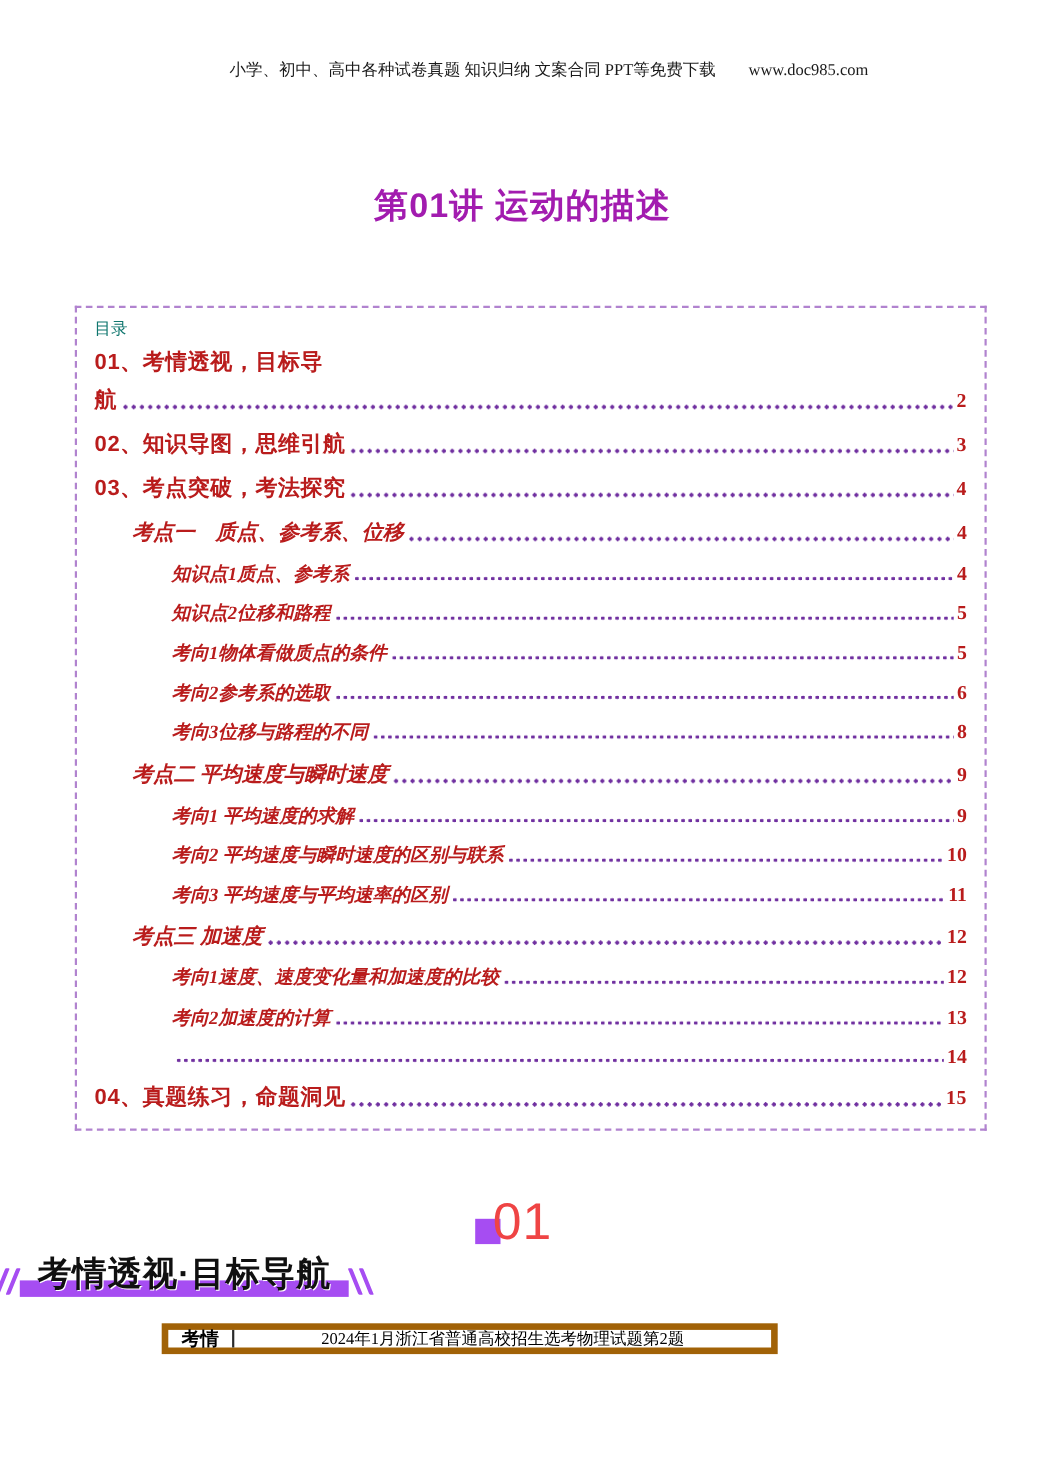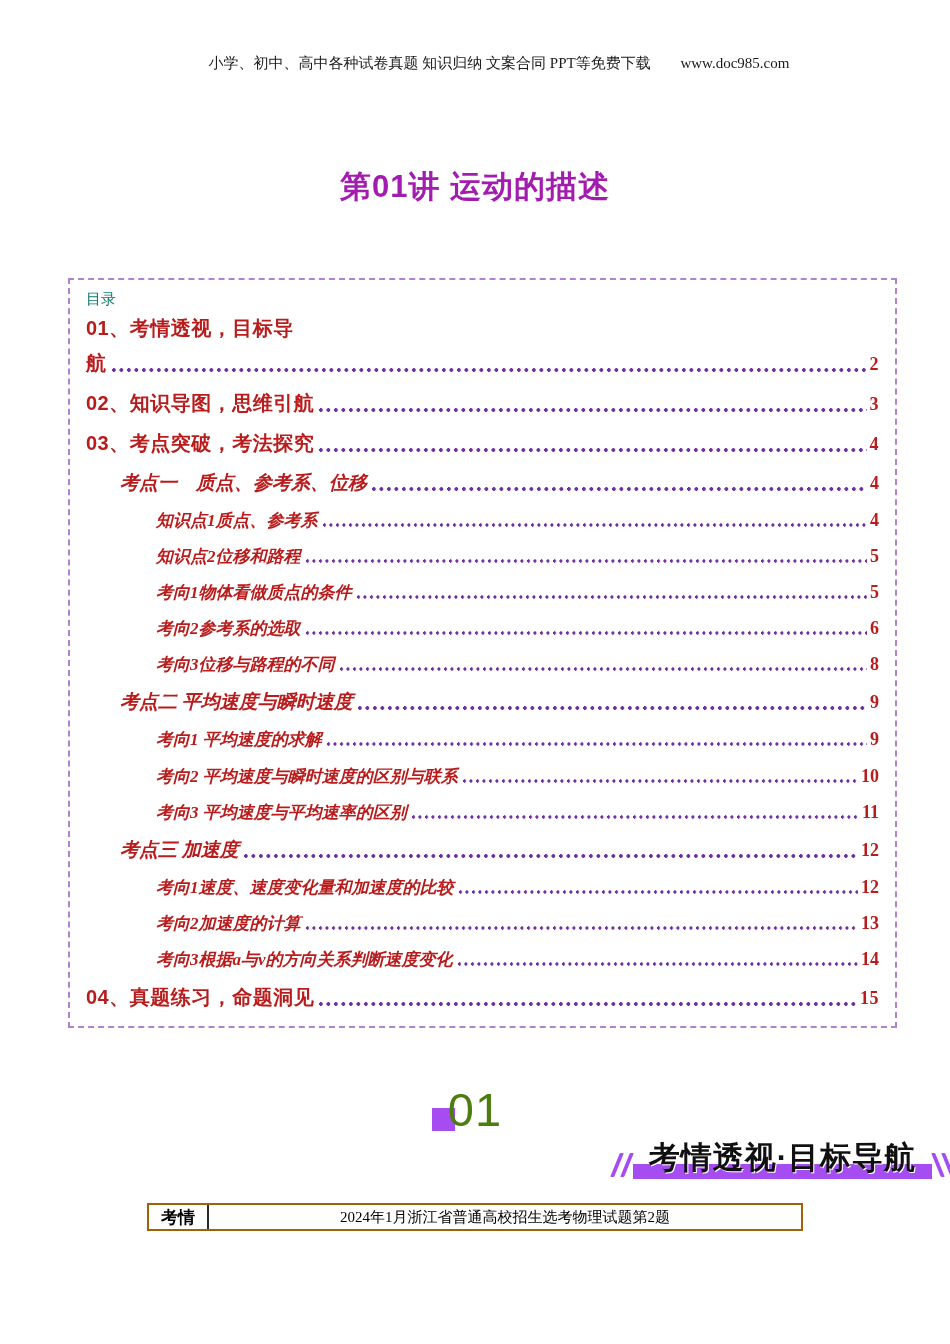--- a/index.html
+++ b/index.html
@@ -69,48 +69,48 @@
   }
   
   .toc-row.wrap { display:block; }
   .wrap-line2 { display:flex; align-items:baseline; margin-top:8px; }
 
   
   .section-header { position:absolute; top:1086px; left:0; width:100%; text-align:center; }
   .section-number-wrap { position:relative; display:inline-block; line-height:1; }
   .section-number {
     position:relative; z-index:1; font-family:"Liberation Sans", sans-serif;
-    font-size:47px; font-weight:500; color:#4d7c0f; letter-spacing:1px;
+    font-size:47px; font-weight:500; color:#ef4444; letter-spacing:1px;
   }
   .section-number-square {
     position:absolute; left:-16px; bottom:2px; width:23px; height:23px;
     background:#a64df2; z-index:0;
   }
   .section-title-row {
-    margin-top:4px; display:flex; align-items:flex-end; justify-content:flex-end; gap:14px;
+    margin-top:4px; display:flex; align-items:flex-end; justify-content:flex-start; gap:14px;
   }
   .slashes { display:inline-flex; gap:6px; padding-bottom:2px; }
   .slashes i { display:block; width:4px; height:24px; background:#a64df2; border-radius:1px; }
   .slashes.left i  { transform:skewX(-22deg); }
   .slashes.right i { transform:skewX(22deg); }
   .section-title-wrap { position:relative; display:inline-block; padding:0 6px; }
   .section-title-wrap::after {
     content:""; position:absolute; left:-10px; right:-10px; bottom:0; height:15px;
     background:#a64df2; z-index:0;
   }
   .section-title {
     position:relative; z-index:1; font-family:"Liberation Sans", sans-serif;
     font-size:31px; font-weight:900; color:#101010; letter-spacing:1px;
     text-shadow:1px 1px 0 #ffffff;
   }
 
   
   .exam-table {
-    position:absolute; left:147px; top:1203px; width:656px; height:28px;
-    display:flex; border:2px solid #a16207;
+    position:absolute; left:147px; top:1203px; width:560px; height:28px;
+    display:flex; border:6px solid #a16207;
   }
   .exam-table .cell-label {
     width:60px; border-right:2px solid #2a2a2a;
     display:flex; align-items:center; justify-content:center;
     font-family:"Liberation Serif", serif; font-weight:bold; font-size:17px;
   }
   .exam-table .cell-value {
     flex:1; display:flex; align-items:center; justify-content:center;
     font-family:"Liberation Serif", serif; font-size:15px;
   }
@@ -224,21 +224,20 @@
         <span class="toc-page">12</span>
       </div>
 
       <div class="toc-row lvl3">
         <span class="toc-label">考向2加速度的计算</span>
         <span class="toc-dots"></span>
         <span class="toc-page">13</span>
       </div>
 
       <div class="toc-row lvl3">
-        <span class="toc-label">考向3根据a与v的方向关系判断速度变化</span>
         <span class="toc-dots"></span>
         <span class="toc-page">14</span>
       </div>
 
       <div class="toc-row lvl1">
         <span class="toc-label">04、真题练习，命题洞见</span>
         <span class="toc-dots"></span>
         <span class="toc-page">15</span>
       </div>
 

